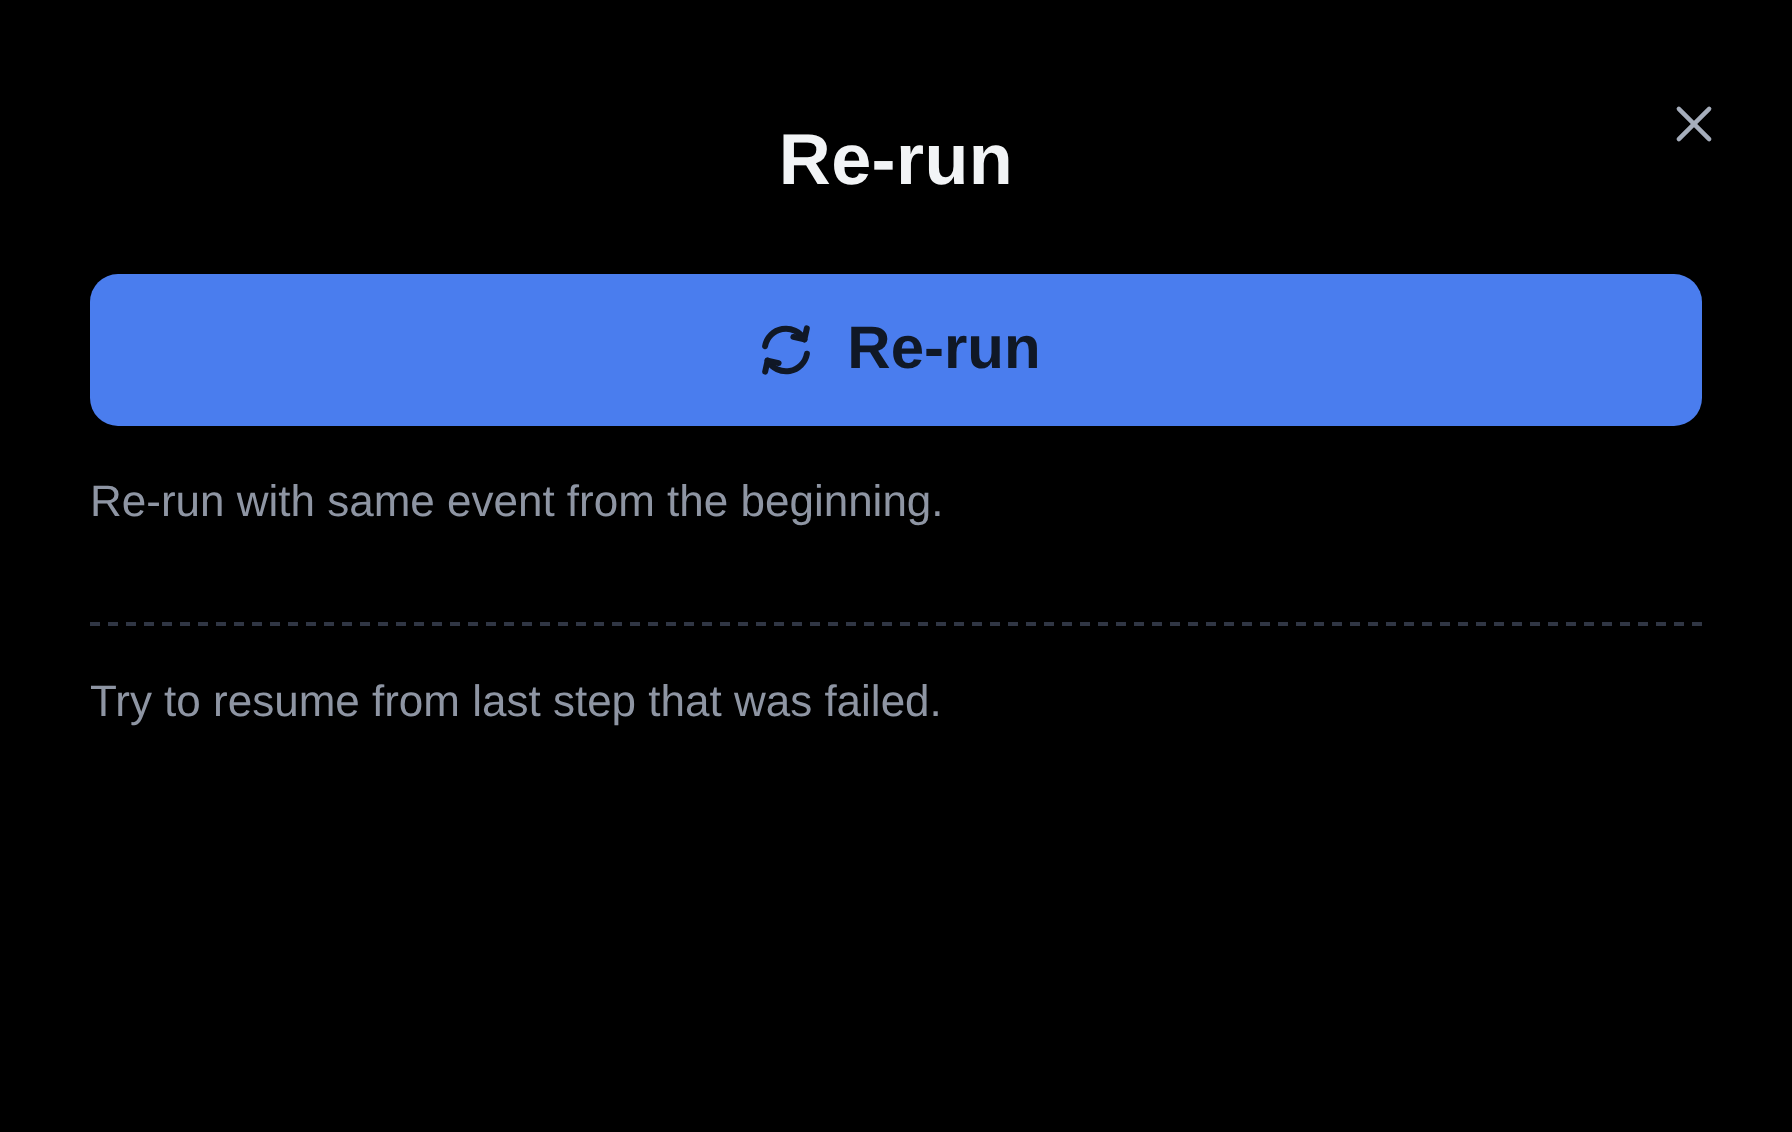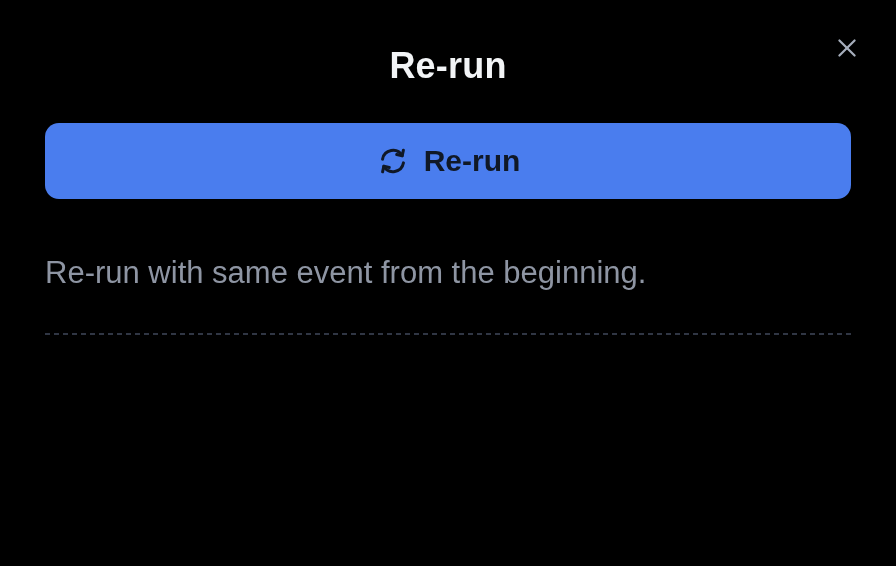--- a/index.html
+++ b/index.html
@@ -14,21 +14,21 @@
   *{margin:0;padding:0;box-sizing:border-box;}
   html,body{width:896px;height:566px;}
   body{
     background:var(--background);
     font-family:"Liberation Sans","DejaVu Sans",sans-serif;
     overflow:hidden;
   }
   .modal{
     position:relative;
     width:896px;height:566px;
-    padding:0 45px;
+    padding:14px 45px;
   }
   .modal-header{
     position:relative;
     padding-top:46px;
     text-align:center;
   }
   .modal-title{
     font-size:36px;
     font-weight:700;
     line-height:40px;
@@ -54,22 +54,22 @@
     color:var(--button-text);
     display:flex;align-items:center;justify-content:center;
     gap:14px;
     font-family:inherit;
     font-size:30px;
     font-weight:700;
     cursor:pointer;
   }
   .action-btn svg{width:34px;height:34px;display:block;flex:0 0 auto;}
   .desc{
-    margin-top:56px;
-    font-size:31px;
+    margin-top:20px;
+    font-size:22px;
     font-weight:400;
     line-height:36px;
     color:var(--description-text);
   }
   .divider{
     margin-top:42px;
     height:2px;
     border:none;
     background:repeating-linear-gradient(to right,
       var(--divider) 0 5px, transparent 5px 9px);
@@ -98,14 +98,15 @@
       <path d="M9.4 16.6 L 5.5 15.75 L 4.65 19.65"></path>
     </svg>
     <span>Re-run</span>
   </button>
 
   <p class="desc">Re-run with same event from the beginning.</p>
 
   <hr class="divider">
 
 
+  <p class="desc">Try to resume from last step that was failed.</p>
 
 </div>
 
 </body></html>

